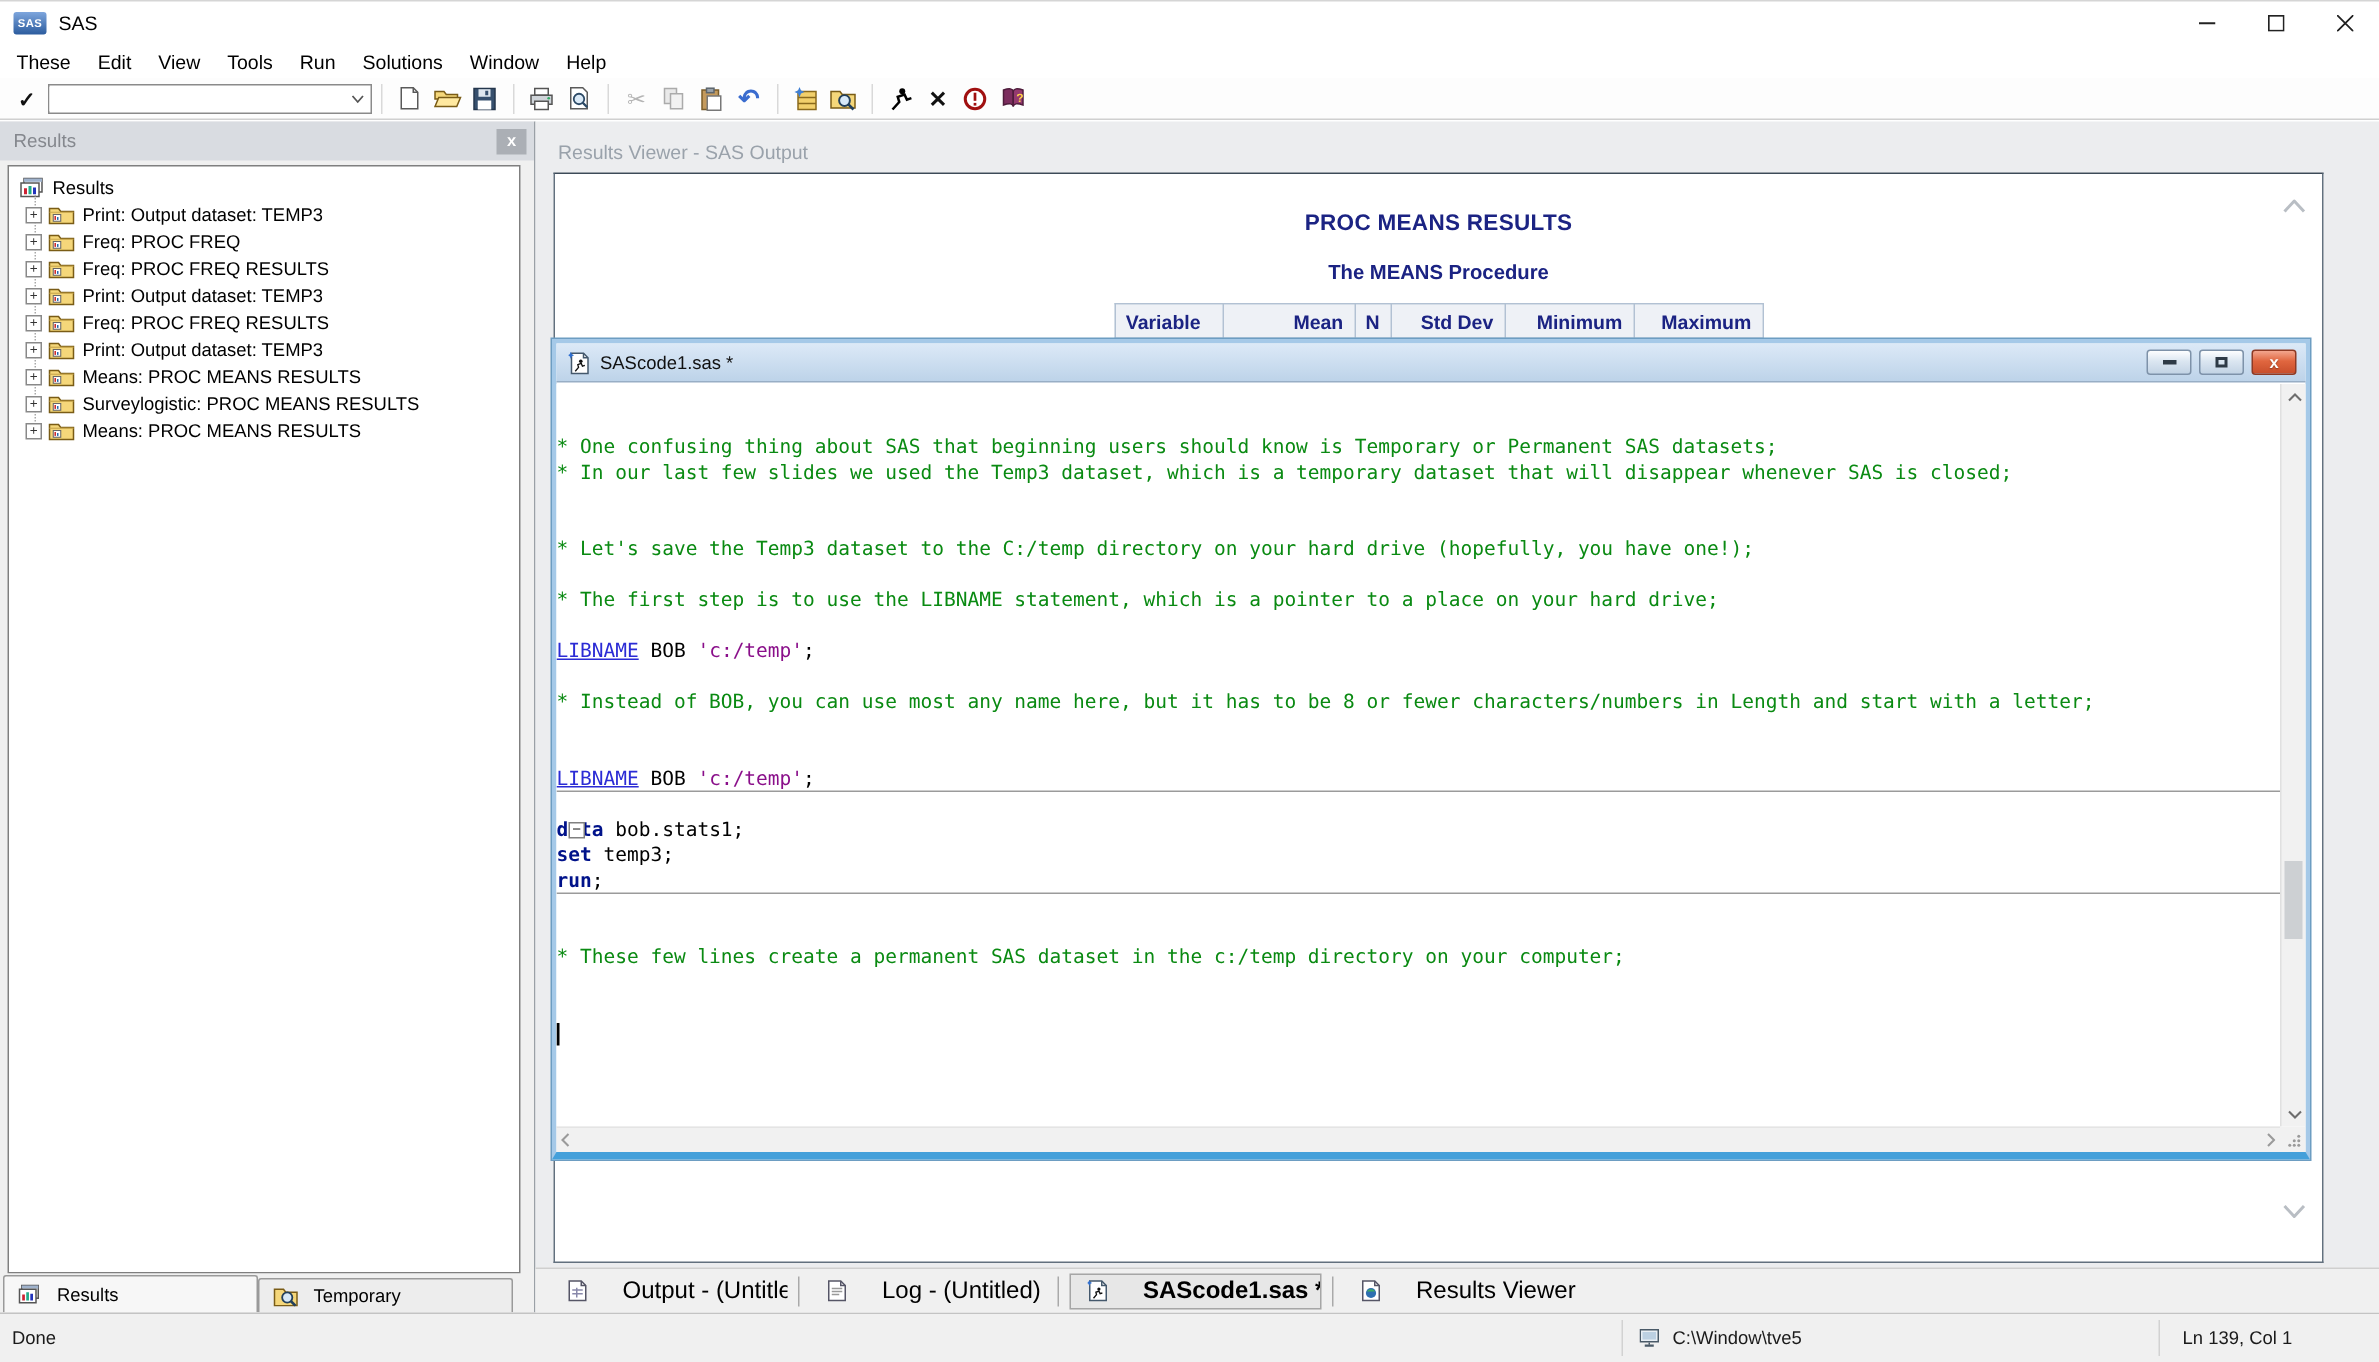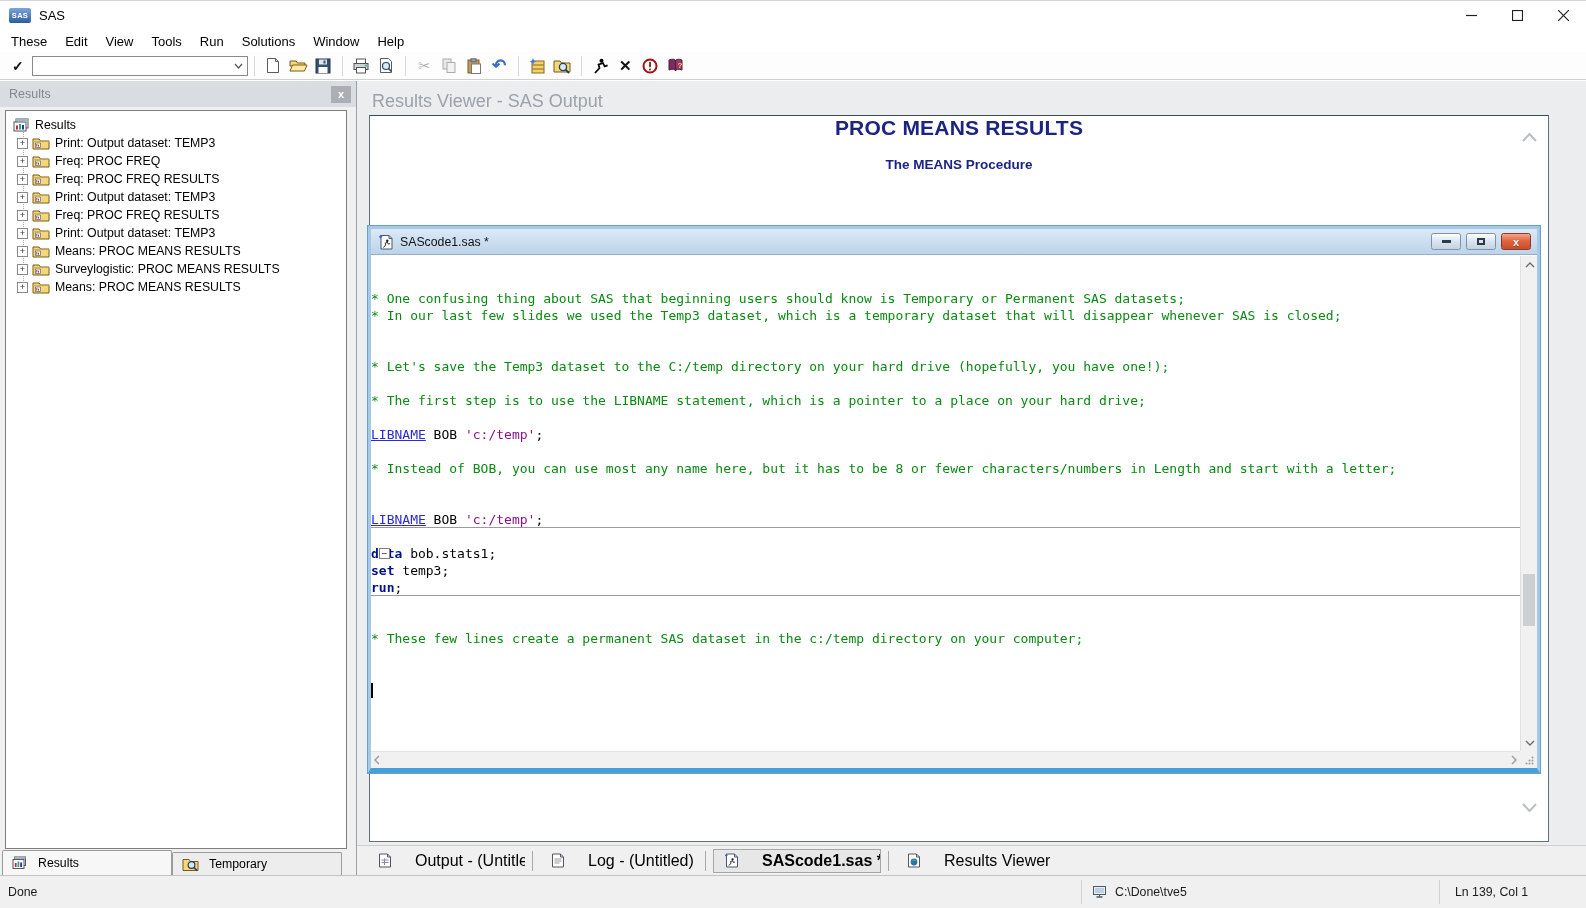--- a/index.html
+++ b/index.html
@@ -51,23 +51,23 @@
   .left-tabs{height:26px;display:flex;align-items:flex-end;padding:0 2px;background:#f0f0f0}
   .lp-tab{width:170px;height:23px;display:flex;align-items:center;padding-left:9px;font-size:12.3px;
     border:1px solid #9a9a9a;border-bottom:none;border-radius:2px 2px 0 0;background:#ededed;gap:5px}
   .lp-tab.active{background:#f7f7f7;height:25px}
 
   
   .workspace{flex:1;position:relative;background:#ecedef}
 
   
   .rv-window{position:absolute;left:3px;top:8px;width:1198px;height:755px;z-index:1}
-  .rv-title{height:24px;display:flex;align-items:center;padding-left:12px;color:#9aa2ab;font-size:18px}
+  .rv-title{height:24px;display:flex;align-items:center;padding-left:12px;color:#9aa2ab;font-size:13px}
   .rv-content{position:absolute;top:26px;left:9px;right:9px;bottom:2px;background:#fff;border:1px solid #62707e;border-top-color:#3c4a58}
-  .rv-heading{text-align:center;color:var(--heading);font-size:21px;font-weight:bold;letter-spacing:.2px}
+  .rv-heading{margin-top:24px;text-align:center;color:var(--heading);font-size:15px;font-weight:bold;letter-spacing:.2px}
   .rv-subheading{margin-top:17px;text-align:center;color:var(--heading);font-size:13.5px;font-weight:bold}
   .rv-table{margin:13px auto 0;border-collapse:collapse}
   .rv-table th{border:1px solid #b2c1d3;background:#eef1f6;color:var(--heading);font-size:13px;font-weight:bold;height:23px;padding:1px 7px}
   .rv-table th.c0{width:72px;text-align:left}
   .rv-table th.c1{width:88px;text-align:right}
   .rv-table th.c2{width:24px;text-align:center;padding:1px 4px}
   .rv-table th.c3{width:76px;text-align:right}
   .rv-table th.c4{width:86px;text-align:right}
   .rv-table th.c5{width:86px;text-align:right}
   .rv-chevron{position:absolute;right:11px}
@@ -405,20 +405,32 @@
         </div>
     </div>
 
     <div class="workspace">
 
       <div class="rv-window">
         <div class="rv-title">Results Viewer - SAS Output</div>
         <div class="rv-content">
           <div class="rv-heading">PROC MEANS RESULTS</div>
           <div class="rv-subheading">The MEANS Procedure</div>
+          <table class="rv-table">
+              <thead>
+                <tr id="rvHeadRow">
+                  <th class="c0">Variable</th>
+                  <th class="c1">Mean</th>
+                  <th class="c2">N</th>
+                  <th class="c3">Std Dev</th>
+                  <th class="c4">Minimum</th>
+                  <th class="c5">Maximum</th>
+                </tr>
+              </thead>
+            </table>
           <span class="rv-chevron up"><svg width="15" height="9">
                 <polyline points="1,8 7.5,1 14,8" fill="none" stroke="#b9bec4" stroke-width="2"></polyline>
               </svg></span>
           <span class="rv-chevron down"><svg width="15" height="9">
                 <polyline points="1,1 7.5,8 14,1" fill="none" stroke="#b9bec4" stroke-width="2"></polyline>
               </svg></span>
         </div>
       </div>
 
       <div class="editor-window">
@@ -553,18 +565,18 @@
   <div class="statusbar">
     <span class="sb-msg">Done</span>
     <span class="sb-sep"></span>
     <span class="sb-path">
       <svg width="15" height="12">
           <rect x="0.5" y="0.5" width="12" height="8" fill="#e8eef4" stroke="#4a5a68"></rect>
           <rect x="2" y="2" width="9" height="5" fill="#bcd0e2"></rect>
           <line x1="6.5" y1="9" x2="6.5" y2="10.5" stroke="#4a5a68"></line>
           <line x1="3.5" y1="11" x2="9.5" y2="11" stroke="#4a5a68" stroke-width="1.5"></line>
         </svg>
-      <span>C:\Done\tve5</span>
+      <span>C:\Window\tve5</span>
     </span>
     <span class="sb-sep"></span>
     <span class="sb-pos">Ln 139, Col 1</span>
   </div>
 </div>
 
 </body></html>

